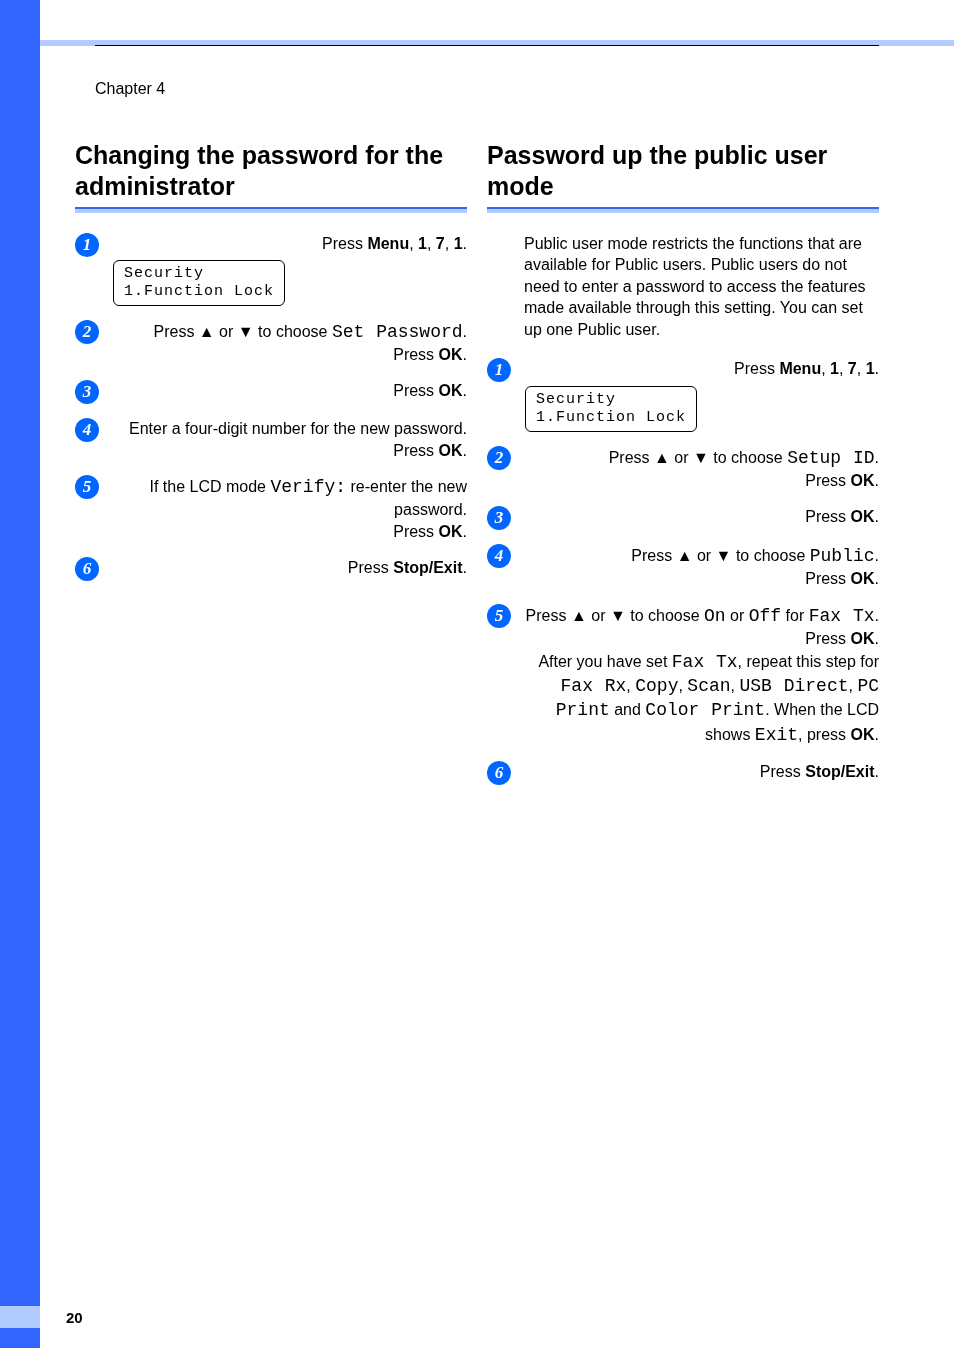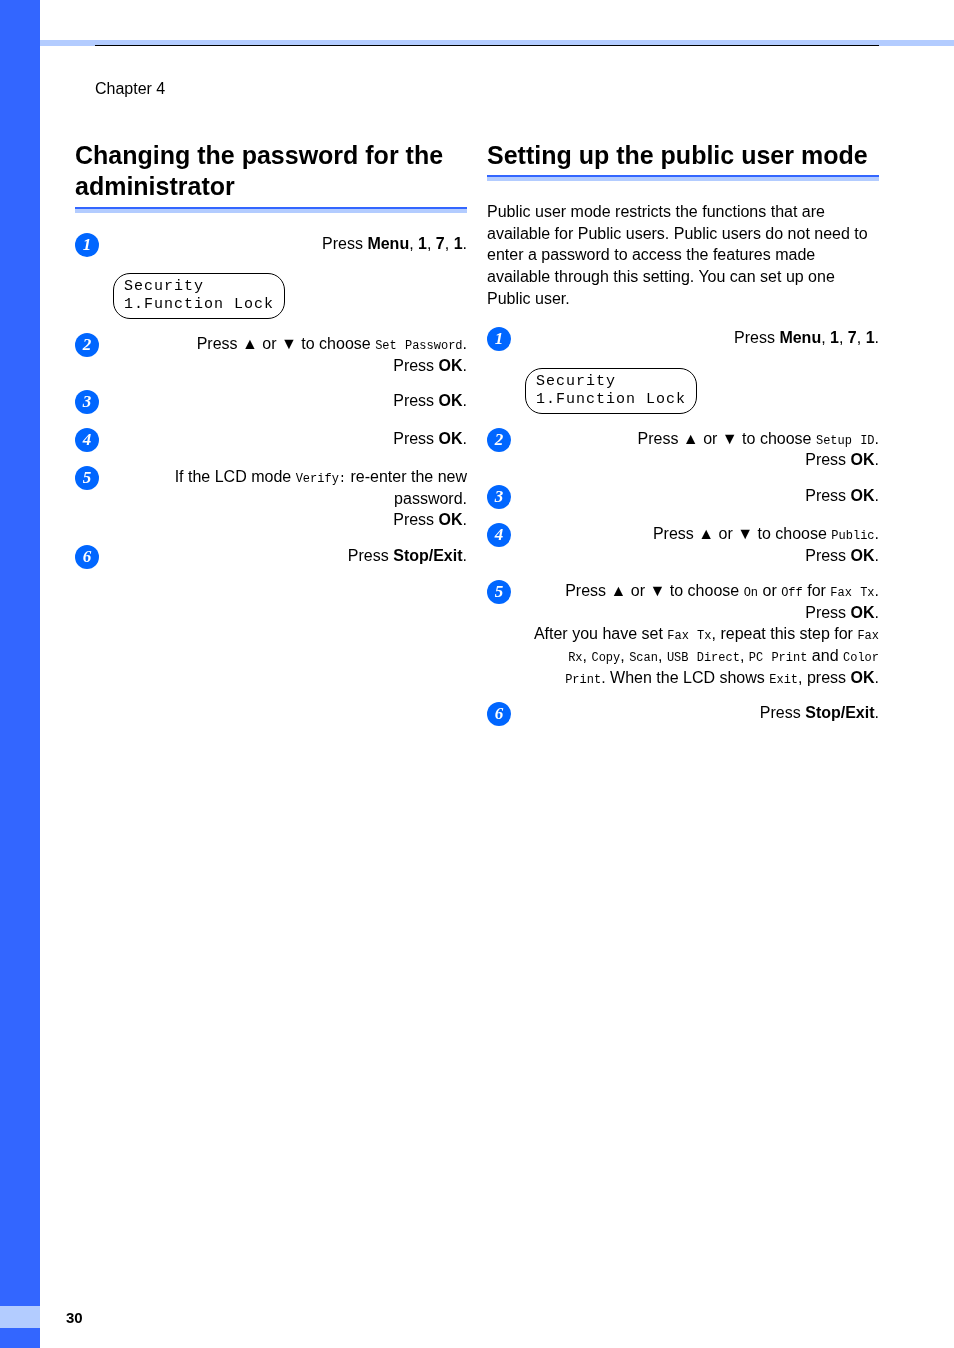--- a/index.html
+++ b/index.html
@@ -65,20 +65,21 @@
       border: none;
       border-top: 2px solid #3366ff;
       border-bottom: 4px solid #b3ccff;
       height: 6px;
       margin-bottom: 20px;
     }
     .intro-text {
       font-size: 16px;
       line-height: 1.35;
       margin-bottom: 18px;
+      margin-left: 37px;
     }
     .step {
       display: flex;
       align-items: flex-start;
       gap: 14px;
       margin-bottom: 14px;
     }
     .step-badge {
       flex-shrink: 0;
       width: 24px;
@@ -96,33 +97,33 @@
       margin-top: 0px;
     }
     .step-body {
       flex: 1;
       font-size: 16px;
       line-height: 1.35;
     }
     .step-body p { margin-bottom: 0; text-align: right; }
     .mono {
       font-family: 'Courier New', Courier, monospace;
-      font-size: 12px;
+      font-size: 18px;
       word-spacing: 1px;
     }
     .bold { font-weight: bold; }
     .lcd-box {
       display: inline-block;
       border: 1.5px solid #000;
-      border-radius: 17px;
+      border-radius: 6px;
       padding: 4px 10px 4px 10px;
       font-family: 'Courier New', Courier, monospace;
       font-size: 15px;
       line-height: 1.2;
-      margin-top: 19px;
+      margin-top: 6px;
       margin-left: 0;
       letter-spacing: 1px;
       white-space: pre;
     }
     .page-number-block {
       position: absolute;
       left: 0;
       bottom: 20px;
       height: 22px;
       display: flex;
@@ -181,20 +182,21 @@
     <div class="step">
       <div class="step-badge">3</div>
       <div class="step-body">
         <p><span>Press </span><span class="bold">OK</span><span>.</span></p>
       </div>
     </div>
 
     <div class="step">
       <div class="step-badge">4</div>
       <div class="step-body">
+        <p>Enter a four-digit number for the new password.</p>
         <p><span>Press </span><span class="bold">OK</span><span>.</span></p>
       </div>
     </div>
 
     <div class="step">
       <div class="step-badge">5</div>
       <div class="step-body">
         <p>
           <span>If the LCD mode </span><span class="mono">Verify:</span><span> re-enter the new password.</span>
         </p>
@@ -205,21 +207,21 @@
     <div class="step">
       <div class="step-badge">6</div>
       <div class="step-body">
         <p><span>Press </span><span class="bold">Stop/Exit</span><span>.</span></p>
       </div>
     </div>
 
   </div>
 
   <div class="column">
-    <h2>Setting up the public user mode</h2>
+    <h2>Password up the public user mode</h2>
     <hr class="heading-rule">
 
     <p class="intro-text">Public user mode restricts the functions that are available for Public users. Public users do not need to enter a password to access the features made available through this setting. You can set up one Public user.</p>
 
     <div class="step">
       <div class="step-badge">1</div>
       <div class="step-body">
         <p>
           <span>Press </span><span class="bold">Menu</span><span>, </span><span class="bold">1</span><span>, </span><span class="bold">7</span><span>, </span><span class="bold">1</span><span>.</span>
         </p>
@@ -274,14 +276,14 @@
         <p><span>Press </span><span class="bold">Stop/Exit</span><span>.</span></p>
       </div>
     </div>
 
   </div>
 
 </div>
 
 <div class="page-number-block">
   <div class="page-number-bar"></div>
-  <div class="page-number">30</div>
+  <div class="page-number">20</div>
 </div>
 
 </body></html>

